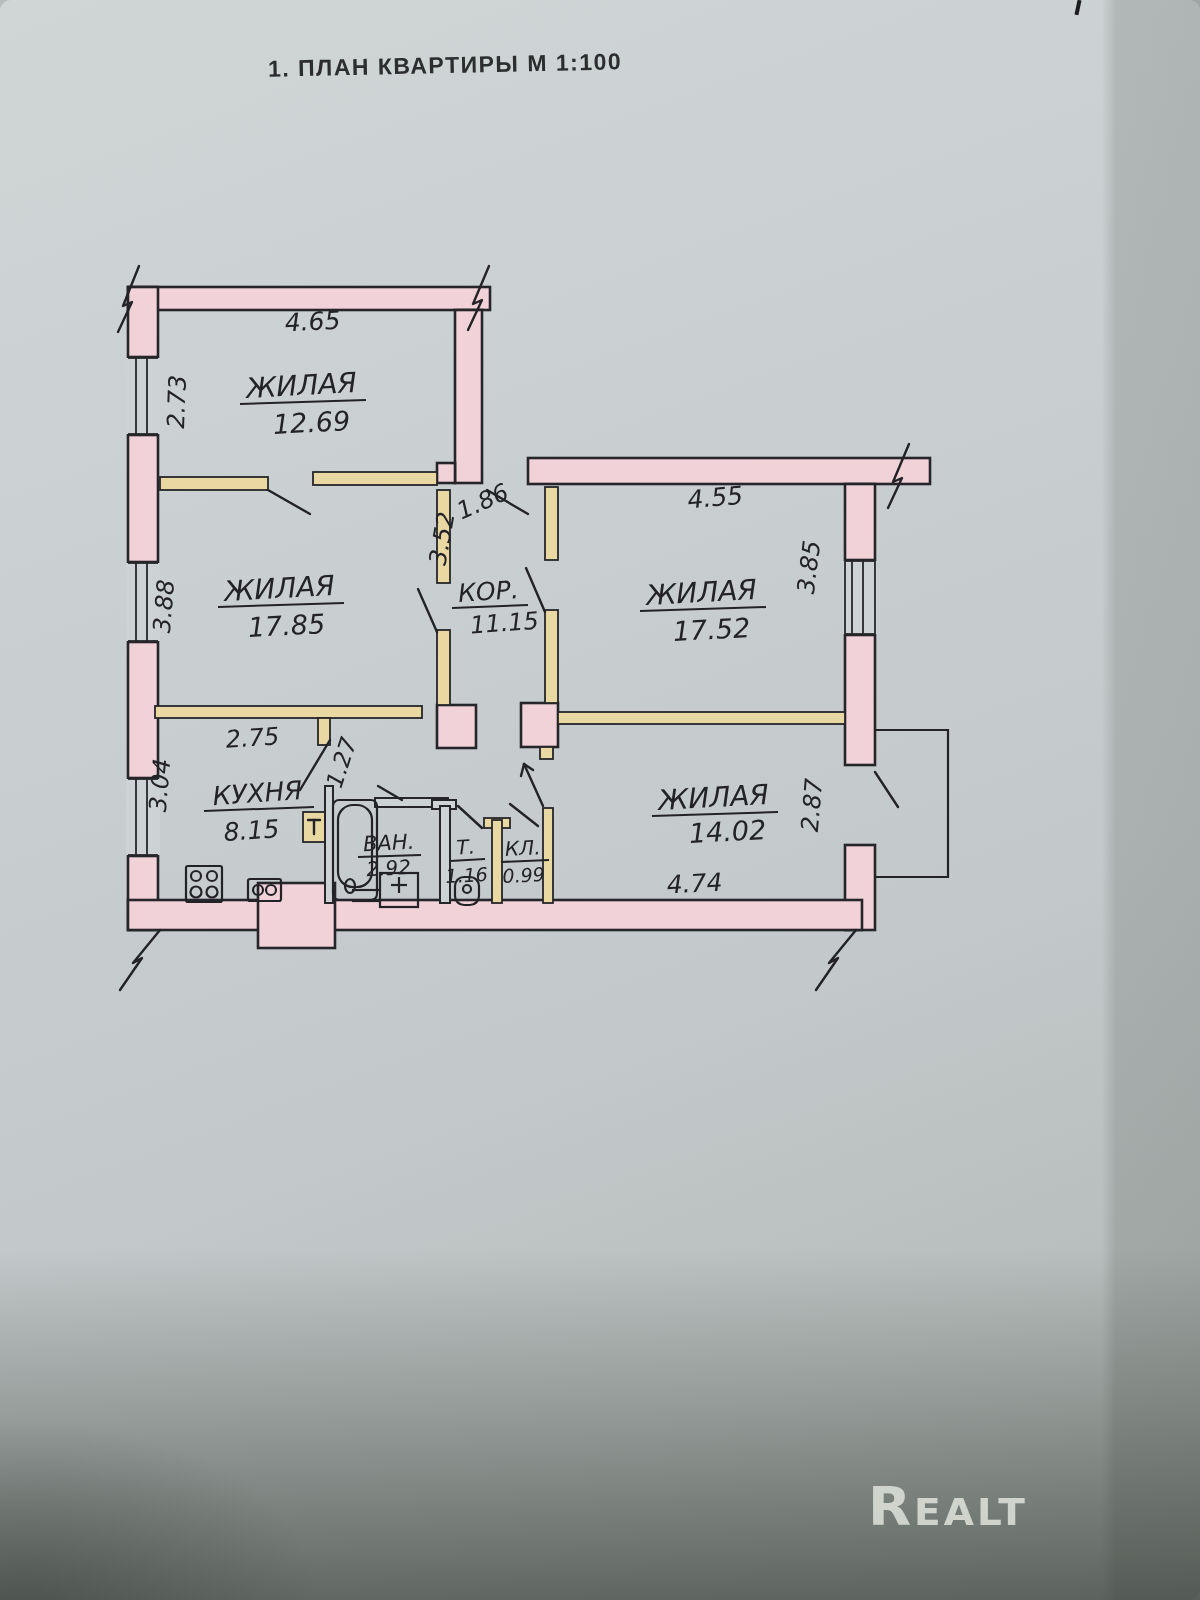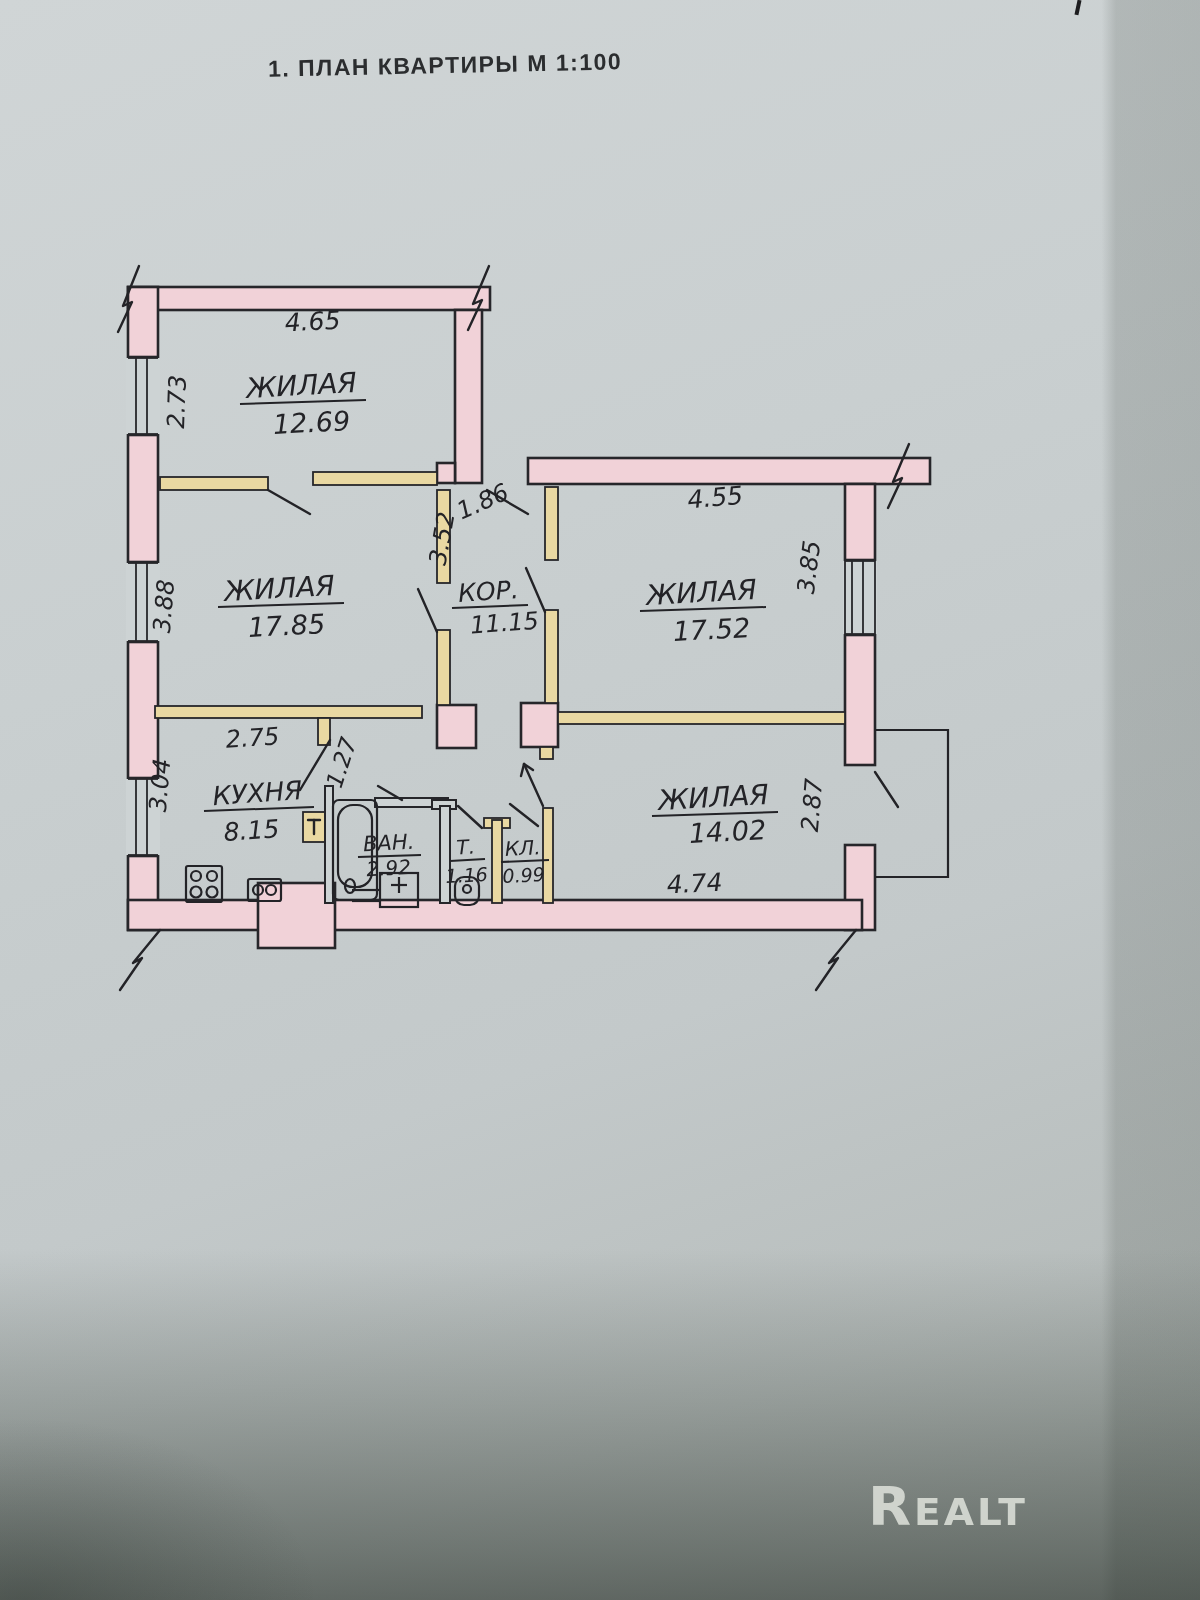--- a/index.html
+++ b/index.html
@@ -1,19 +1,19 @@
 <!DOCTYPE html>
 <html><head>
 <meta charset="utf-8">
 <style>
   html,body{margin:0;padding:0;}
   body{width:1200px;height:1600px;overflow:hidden;background:#b7bdbc;}
   .photo{position:relative;width:1200px;height:1600px;
     background:linear-gradient(160deg,#d0d5d6 0%,#c9cfd0 35%,#c3c9ca 62%,#b8bebd 82%,#a9afac 100%);
-    font-family:"DejaVu Sans",sans-serif;}
+    font-family:"DejaVu Sans",sans-serif;border-radius:11px;}
   .shade{position:absolute;left:0;top:0;width:100%;height:100%;pointer-events:none;}
   .shade.bottom{background:linear-gradient(180deg,rgba(0,0,0,0) 0%,rgba(0,0,0,0) 78%,rgba(52,62,54,0.28) 88%,rgba(44,53,46,0.52) 97%,rgba(40,48,42,0.6) 100%);}
   .shade.fold{background:linear-gradient(90deg,rgba(0,0,0,0) 0%,rgba(0,0,0,0) 91.8%,rgba(70,78,72,0.20) 93%,rgba(82,90,84,0.24) 100%);}
   .shade.corner{background:radial-gradient(ellipse 420px 260px at 2% 100%,rgba(30,38,32,0.30) 0%,rgba(0,0,0,0) 70%);}
   .title{position:absolute;left:268px;top:52px;font-family:"Liberation Sans",sans-serif;
     font-size:23px;font-weight:600;letter-spacing:1.5px;color:#2b2d2f;transform:rotate(-1.2deg);}
   .watermark{position:absolute;left:868px;top:1474px;font-family:"DejaVu Sans",sans-serif;
     font-weight:bold;font-size:56px;font-variant:small-caps;letter-spacing:3px;
     color:rgba(223,227,220,0.85);transform:scaleY(0.96);}
   .penmark{position:absolute;left:1076px;top:0;width:4px;height:15px;background:#1d1d1f;transform:rotate(12deg);}

